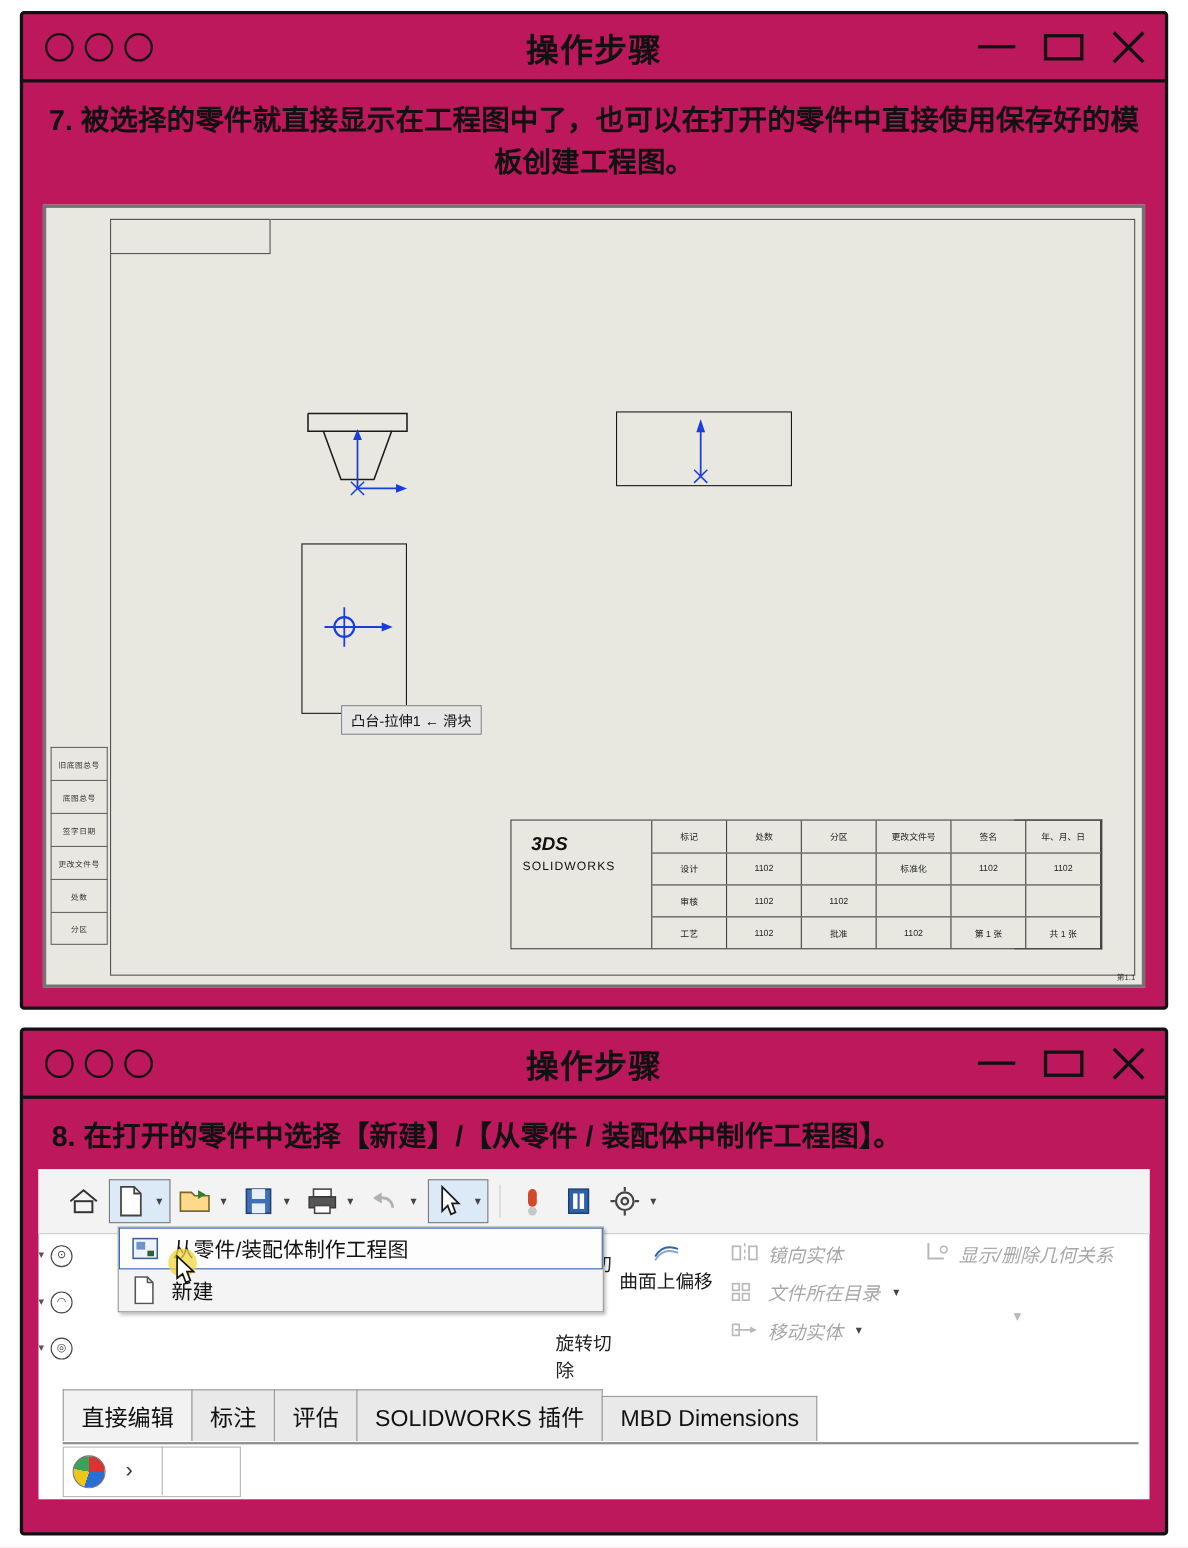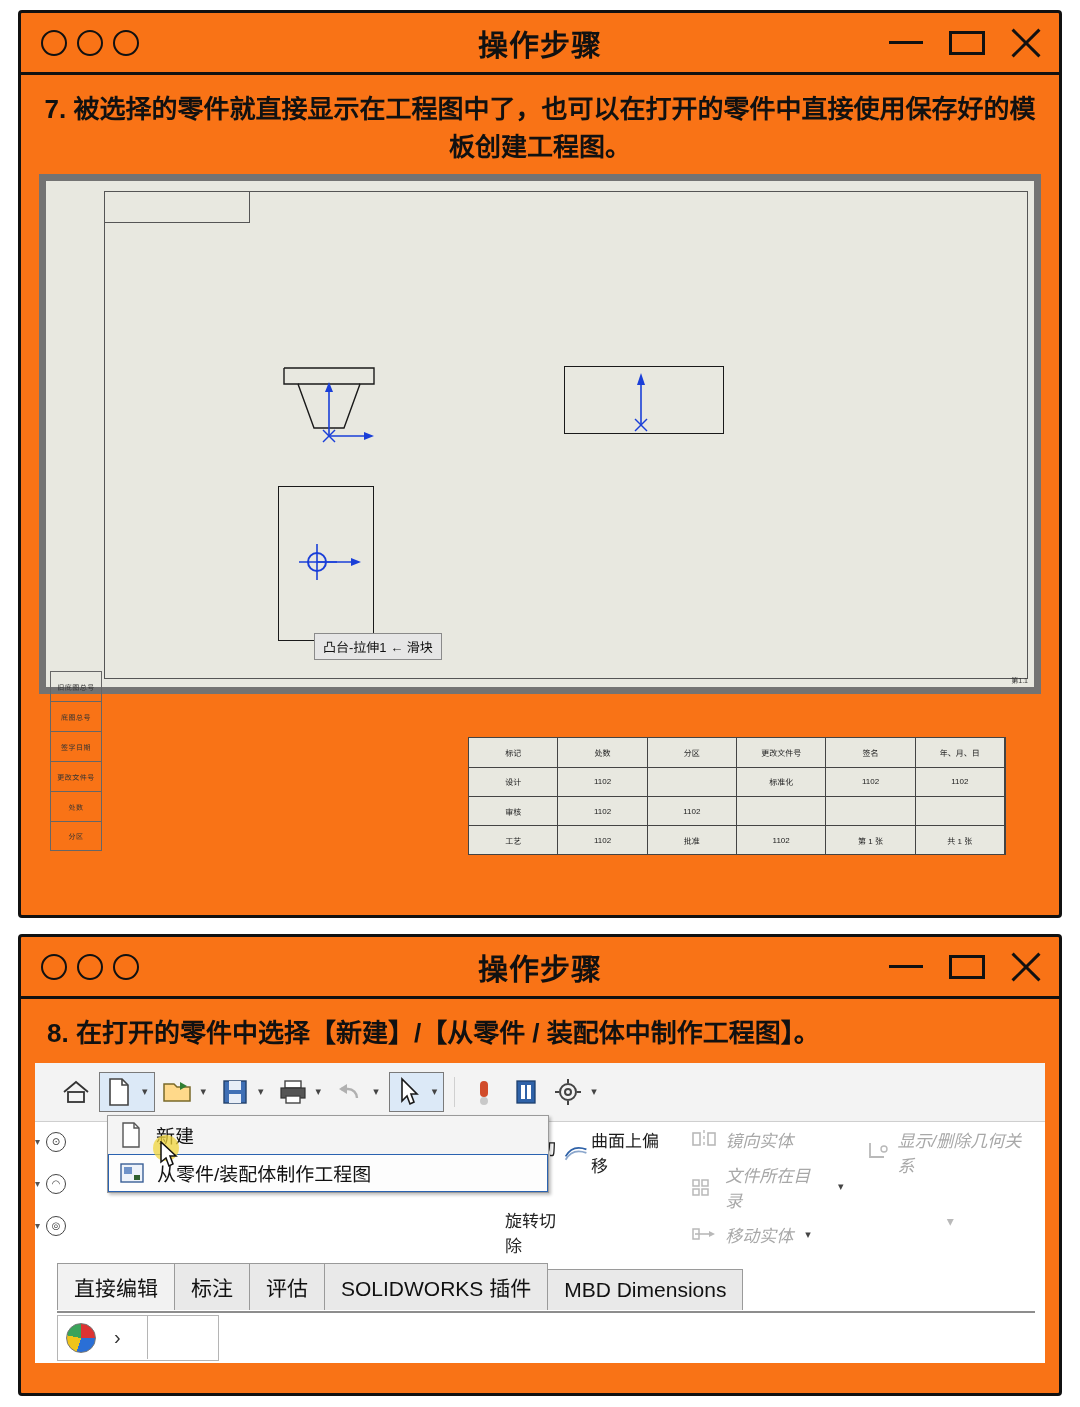--- a/index.html
+++ b/index.html
@@ -1,39 +1,39 @@
 <!DOCTYPE html>
 <html lang="zh-CN"><head>
 <meta charset="utf-8">
 <style>
   html,body{margin:0;padding:0;background:#ffffff;}
   body{width:1080px;height:1407px;font-family:"Liberation Sans","DejaVu Sans",sans-serif;color:#111;}
   .page{position:relative;width:1080px;height:1407px;}
 
   
-  .window{position:absolute;left:18px;width:1044px;border:3px solid #111;border-radius:4px;background:#f97316;box-sizing:border-box;}
+  .window{position:absolute;left:18px;width:1044px;border:3px solid #111;border-radius:4px;background:#be185d;box-sizing:border-box;}
   .win1{top:10px;height:908px;}
   .win2{top:934px;height:462px;}
 
   .titlebar{position:relative;height:62px;border-bottom:3px solid #111;box-sizing:border-box;}
   .dots{position:absolute;left:20px;top:50%;transform:translateY(-50%);display:flex;gap:10px;}
   .dot{width:26px;height:26px;border:2.5px solid #111;border-radius:50%;box-sizing:border-box;}
   .wtitle{position:absolute;left:0;right:0;top:50%;transform:translateY(-50%);text-align:center;font-size:30px;font-weight:bold;letter-spacing:1px;}
   .wctrl{position:absolute;right:18px;top:50%;transform:translateY(-50%);display:flex;align-items:center;gap:26px;}
   .c-min{width:34px;height:3px;background:#111;}
   .c-max{width:36px;height:24px;border:3px solid #111;box-sizing:border-box;}
   .c-close{position:relative;width:30px;height:30px;}
   .c-close:before,.c-close:after{content:"";position:absolute;left:50%;top:50%;width:38px;height:3px;background:#111;transform-origin:center;}
   .c-close:before{transform:translate(-50%,-50%) rotate(45deg);}
   .c-close:after{transform:translate(-50%,-50%) rotate(-45deg);}
 
   .caption{font-size:26px;font-weight:bold;line-height:1.45;padding:16px 22px 8px 22px;text-align:center;}
 
   
-  .canvas{position:relative;margin:0 18px 0 18px;height:520px;background:#e8e8e0;border:7px solid #737373;box-sizing:border-box;}
+  .canvas{position:relative;margin:12px 18px 0 18px;height:712px;background:#e8e8e0;border:3px solid #737373;box-sizing:border-box;}
   .sheet-border{position:absolute;left:58px;top:10px;right:6px;bottom:8px;border:1px solid #555;box-sizing:border-box;}
   .tagbox{position:absolute;left:58px;top:10px;width:146px;height:32px;border:1px solid #555;box-sizing:border-box;background:#e8e8e0;}
 
   .vleft{position:absolute;left:4px;top:490px;width:52px;}
   .vleft .cell{height:30px;border:1px solid #666;border-bottom:none;box-sizing:border-box;font-size:7px;color:#333;display:flex;align-items:center;justify-content:center;letter-spacing:.5px;}
   .vleft .cell:last-child{border-bottom:1px solid #666;}
 
   
   .view{position:absolute;border:1.4px solid #1a1a1a;box-sizing:border-box;background:transparent;}
   .v-trap{position:absolute;left:228px;top:185px;width:96px;height:70px;}
@@ -76,21 +76,21 @@
   .tree{position:absolute;left:0;top:58px;width:72px;}
   .trow{display:flex;align-items:center;gap:6px;height:42px;font-size:13px;color:#333;}
   .trow .arrow{font-size:10px;color:#555;}
   .circ{width:20px;height:20px;border:1.5px solid #444;border-radius:50%;box-sizing:border-box;display:flex;align-items:center;justify-content:center;font-size:10px;}
 
   
   .ribbon{position:absolute;left:520px;top:58px;right:0;height:128px;display:flex;align-items:flex-start;padding-top:6px;}
   .rib-col{display:flex;flex-direction:column;gap:10px;padding:0 8px;}
   .rib-item{display:flex;align-items:center;gap:8px;font-size:17px;color:#a8a8a8;font-style:italic;}
   .rib-icon{width:26px;height:22px;display:flex;align-items:center;justify-content:center;}
-  .rib-big{display:flex;flex-direction:row;align-items:center;font-size:17px;color:#1a1a1a;gap:2px;}
+  .rib-big{display:flex;flex-direction:column;align-items:center;font-size:17px;color:#1a1a1a;gap:2px;}
   .cover{position:absolute;left:470px;top:58px;width:60px;height:128px;font-size:17px;color:#222;}
 
   
   .tabs{position:absolute;left:22px;top:200px;display:flex;align-items:flex-end;}
   .tab{border:1px solid #9a9a9a;border-bottom:none;background:#e9e9e9;padding:8px 16px;font-size:21px;color:#111;margin-right:-1px;}
   .tab.first{background:#f2f2f2;}
   .tabs-underline{position:absolute;left:22px;top:248px;right:10px;height:2px;background:#8d8d8d;}
 
   
   .bottomstrip{position:absolute;left:22px;top:252px;width:160px;height:44px;border:1px solid #b5b5b5;background:#fff;display:flex;align-items:center;}
@@ -164,20 +164,24 @@
           <line x1="20" y1="75" x2="58" y2="75" stroke="#1a3fd8" stroke-width="1.6"></line>
           <line x1="38" y1="57" x2="38" y2="93" stroke="#1a3fd8" stroke-width="1.6"></line>
           <line x1="38" y1="75" x2="78" y2="75" stroke="#1a3fd8" stroke-width="1.6"></line>
           <polygon points="82,75 72,71 72,79" fill="#1a3fd8"></polygon>
         </svg>
       </div>
 
       <div class="tooltip">凸台-拉伸1 ← 滑块</div>
 
       <div class="titleblock">
+        <div class="tb-logo">
+          <div class="ds">3DS</div>
+          <div class="sw">SOLIDWORKS</div>
+        </div>
         <div class="tb-grid">
           <div class="tb-row">
             <span class="tb-c">标记</span>
             <span class="tb-c">处数</span>
             <span class="tb-c">分区</span>
             <span class="tb-c">更改文件号</span>
             <span class="tb-c">签名</span>
             <span class="tb-c">年、月、日</span>
           </div>
           <div class="tb-row">
@@ -406,39 +410,39 @@
                   <circle cx="20" cy="8" r="3" fill="none" stroke="#b9b9b9" stroke-width="1.4"></circle>
                 </svg>
             </span>
             <span>显示/删除几何关系</span>
           </div>
           <div style="text-align:center;color:#b9b9b9;font-size:14px;margin-top:26px;">▾</div>
         </div>
       </div>
 
       <div class="menu">
-        <div class="mitem">
-          <span class="micon">
-            <svg width="22" height="26" viewBox="0 0 22 26">
-                <path d="M3 1 h11 l5 5 v19 H3 Z" fill="#fff" stroke="#555" stroke-width="1.4"></path>
-                <path d="M14 1 v5 h5" fill="none" stroke="#555" stroke-width="1.4"></path>
-              </svg>
-          </span>
-          <span>新建</span>
-        </div>
         <div class="mitem selected">
           <span class="micon">
             <svg width="24" height="24" viewBox="0 0 24 24">
                 <rect x="1" y="3" width="22" height="18" fill="#eef3fa" stroke="#3a5f96" stroke-width="1.4"></rect>
                 <rect x="4" y="6" width="8" height="7" fill="#6f93c9"></rect>
                 <rect x="14" y="14" width="6" height="5" fill="#2f6030"></rect>
               </svg>
           </span>
           <span>从零件/装配体制作工程图</span>
         </div>
+        <div class="mitem">
+          <span class="micon">
+            <svg width="22" height="26" viewBox="0 0 22 26">
+                <path d="M3 1 h11 l5 5 v19 H3 Z" fill="#fff" stroke="#555" stroke-width="1.4"></path>
+                <path d="M14 1 v5 h5" fill="none" stroke="#555" stroke-width="1.4"></path>
+              </svg>
+          </span>
+          <span>新建</span>
+        </div>
       </div>
       <div class="cursor-dot"></div>
       <div class="cursor-arrow">
         <svg width="20" height="28" viewBox="0 0 20 28">
             <polygon points="2,1 2,21 7,17 10,25 14,23 11,15 17,15" fill="#fff" stroke="#111" stroke-width="1.5"></polygon>
           </svg>
       </div>
 
       <div class="tabs">
         <div class="tab first">直接编辑</div>

